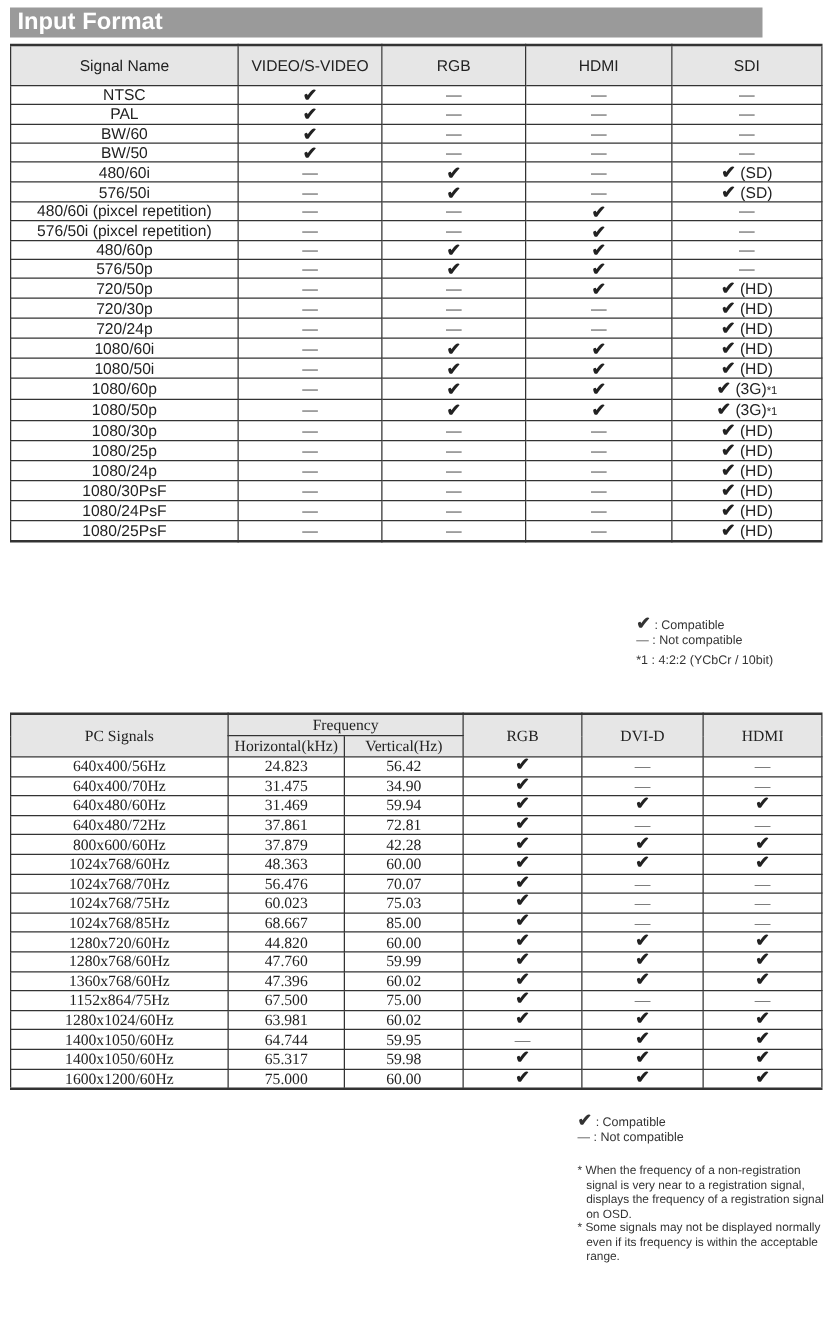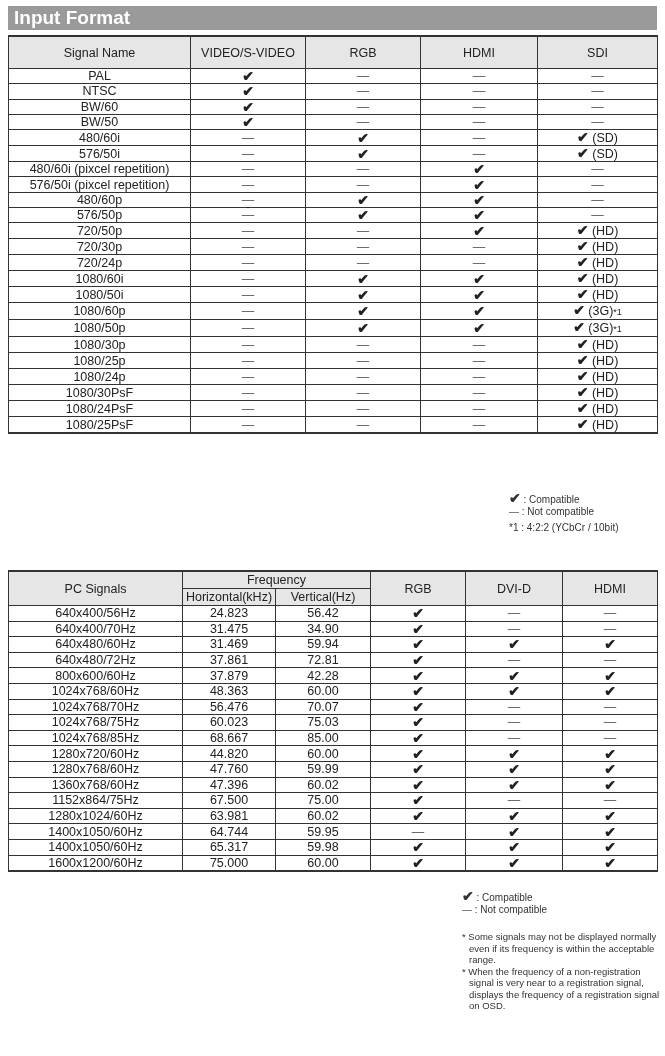--- a/index.html
+++ b/index.html
@@ -1,24 +1,24 @@
 <!DOCTYPE html>
 <html><head>
 <meta charset="utf-8">
 <style>
   html,body{margin:0;padding:0;background:#fff;}
   body{width:665px;height:1056px;position:relative;font-family:"Liberation Sans",sans-serif;color:#222;overflow:hidden;}
-  .title-bar{position:absolute;left:8px;top:6px;width:649px;height:24px;background:#9a9a9a;color:#fff;font-weight:bold;font-size:19px;line-height:24px;padding-left:6px;box-sizing:border-box;}
+  .title-bar{position:absolute;left:8px;top:6px;width:602px;height:24px;background:#9a9a9a;color:#fff;font-weight:bold;font-size:19px;line-height:24px;padding-left:6px;box-sizing:border-box;}
   table{border-collapse:collapse;position:absolute;left:8px;table-layout:fixed;}
   td,th{border:1px solid #333;text-align:center;padding:0;font-weight:normal;font-size:12.5px;line-height:14px;white-space:nowrap;overflow:hidden;}
   th{background:#e6e6e6;}
   #t1{top:35px;width:649px;border-top:2px solid #333;border-bottom:2px solid #333;}
   #t1 th{height:31px;text-align:center;}
   #t1 td{height:14.3px;}
-  #t2{top:570px;width:649px;border-top:2px solid #333;border-bottom:2px solid #333;}
+  #t2{top:570px;width:649px;border-top:2px solid #333;border-bottom:2px solid #333;font-family:Liberation Serif, serif;}
   #t2 th{height:16px;font-size:12.5px;}
   #t2 td{height:14.6px;}
   .chk{font-size:14px;font-weight:bold;}
   .dash{color:#555;}
   .sup{font-size:9px;}
   .legend{position:absolute;font-size:10px;color:#333;line-height:12px;}
   .legend .row{white-space:nowrap;}
   .notes{position:absolute;left:462px;top:931px;width:200px;font-size:9.5px;line-height:11.5px;color:#333;}
   .notes .n{padding-left:7px;text-indent:-7px;}
 </style>
@@ -39,28 +39,28 @@
     <tr>
       <th>Signal Name</th>
       <th>VIDEO/S-VIDEO</th>
       <th>RGB</th>
       <th>HDMI</th>
       <th>SDI</th>
     </tr>
   </thead>
   <tbody id="t1body">
       <tr>
+        <td>NTSC</td>
+        <td class="chk">✔</td>
+        <td class="dash">—</td>
+        <td class="dash">—</td>
+        <td class="dash">—</td>
+      </tr>
+      <tr>
         <td>PAL</td>
-        <td class="chk">✔</td>
-        <td class="dash">—</td>
-        <td class="dash">—</td>
-        <td class="dash">—</td>
-      </tr>
-      <tr>
-        <td>NTSC</td>
         <td class="chk">✔</td>
         <td class="dash">—</td>
         <td class="dash">—</td>
         <td class="dash">—</td>
       </tr>
       <tr>
         <td>BW/60</td>
         <td class="chk">✔</td>
         <td class="dash">—</td>
         <td class="dash">—</td>
@@ -375,15 +375,15 @@
         <td class="chk">✔</td>
       </tr>
     </tbody>
 </table>
 
 <div class="legend" style="left:462px;top:890px;">
   <div class="row"><span class="chk">✔</span> <span>: Compatible</span></div>
   <div class="row"><span class="dash">—</span> <span>: Not compatible</span></div>
 </div>
 <div class="notes">
+  <div class="n">* When the frequency of a non-registration signal is very near to a registration signal, displays the frequency of a registration signal on OSD.</div>
   <div class="n">* Some signals may not be displayed normally even if its frequency is within the acceptable range.</div>
-  <div class="n">* When the frequency of a non-registration signal is very near to a registration signal, displays the frequency of a registration signal on OSD.</div>
 </div>
 
 </body></html>

